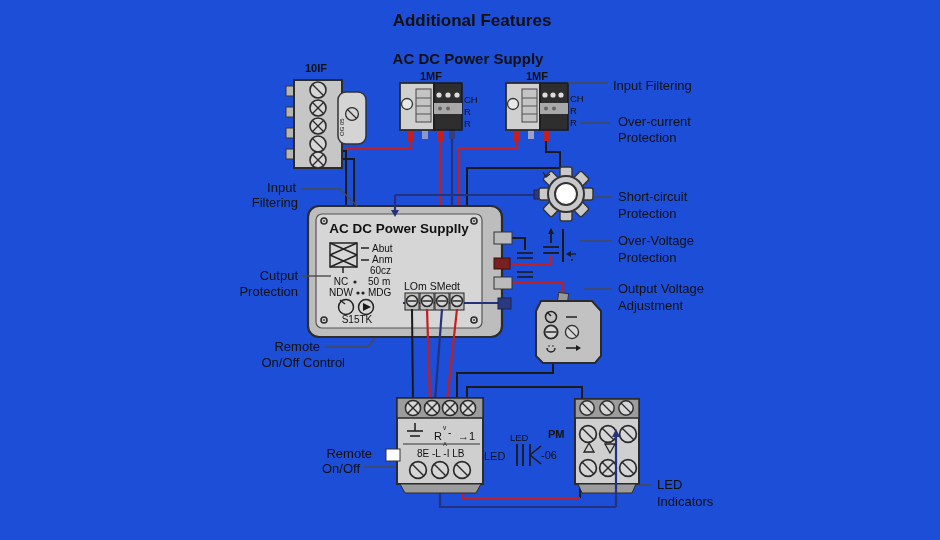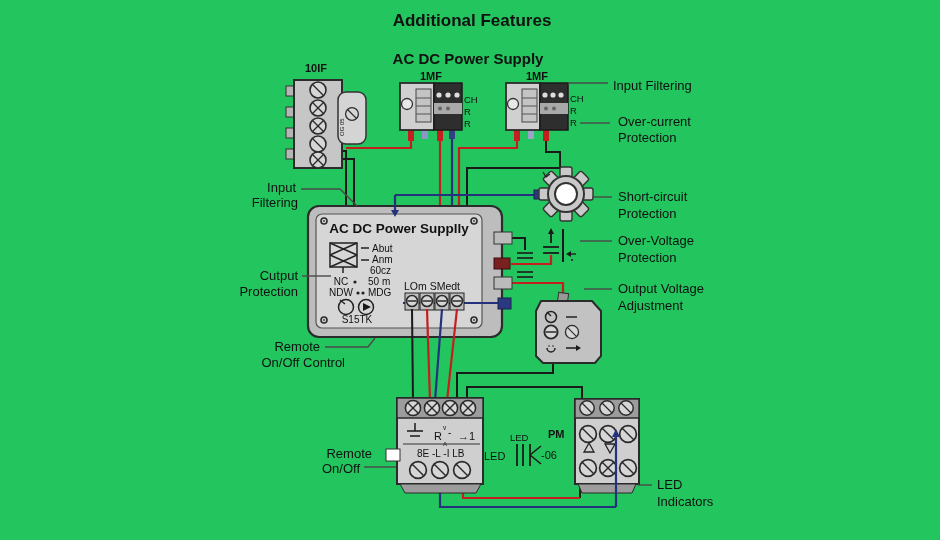--- a/index.html
+++ b/index.html
@@ -1,16 +1,16 @@
 <!DOCTYPE html>
 <html><head>
 <meta charset="utf-8">
 <style>
   html,body{margin:0;padding:0;background:#ffffff;}
-  .stage{position:relative;width:940px;height:540px;background:#22c55e;overflow:hidden;}
+  .stage{position:relative;width:940px;height:540px;background:#1d4ed8;overflow:hidden;}
   svg{position:absolute;left:0;top:0;}
   .t{font-family:"Liberation Sans",sans-serif;fill:#111;}
   .b{font-weight:bold;}
   .ttl{font-size:17px;}
   .sub{font-size:15px;}
   .lbl{font-size:13px;}
   .small{font-size:9.5px;}
   .med{font-size:10px;}
   .med2{font-size:10.5px;}
   .pm{font-size:11px;}

